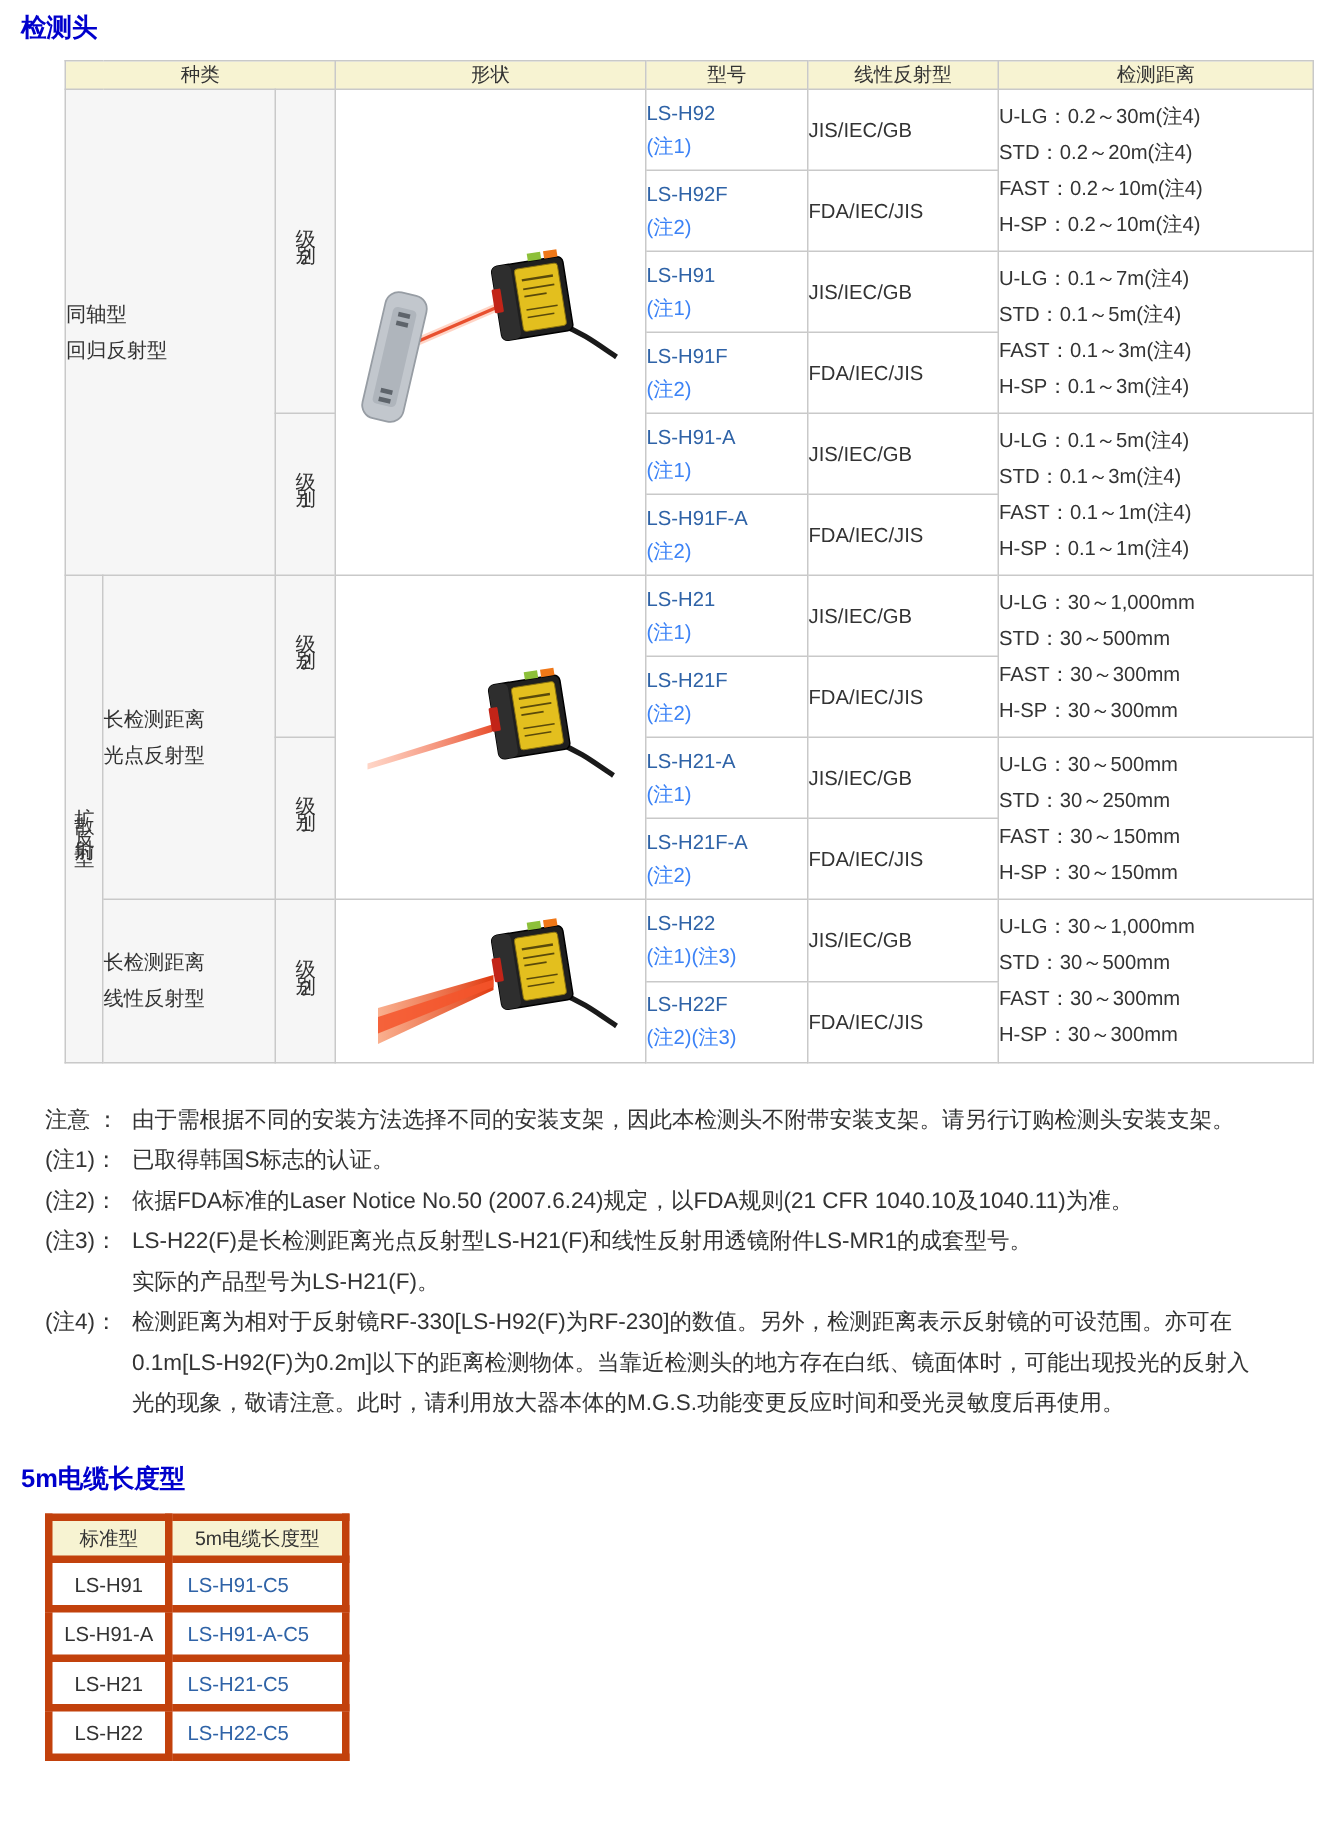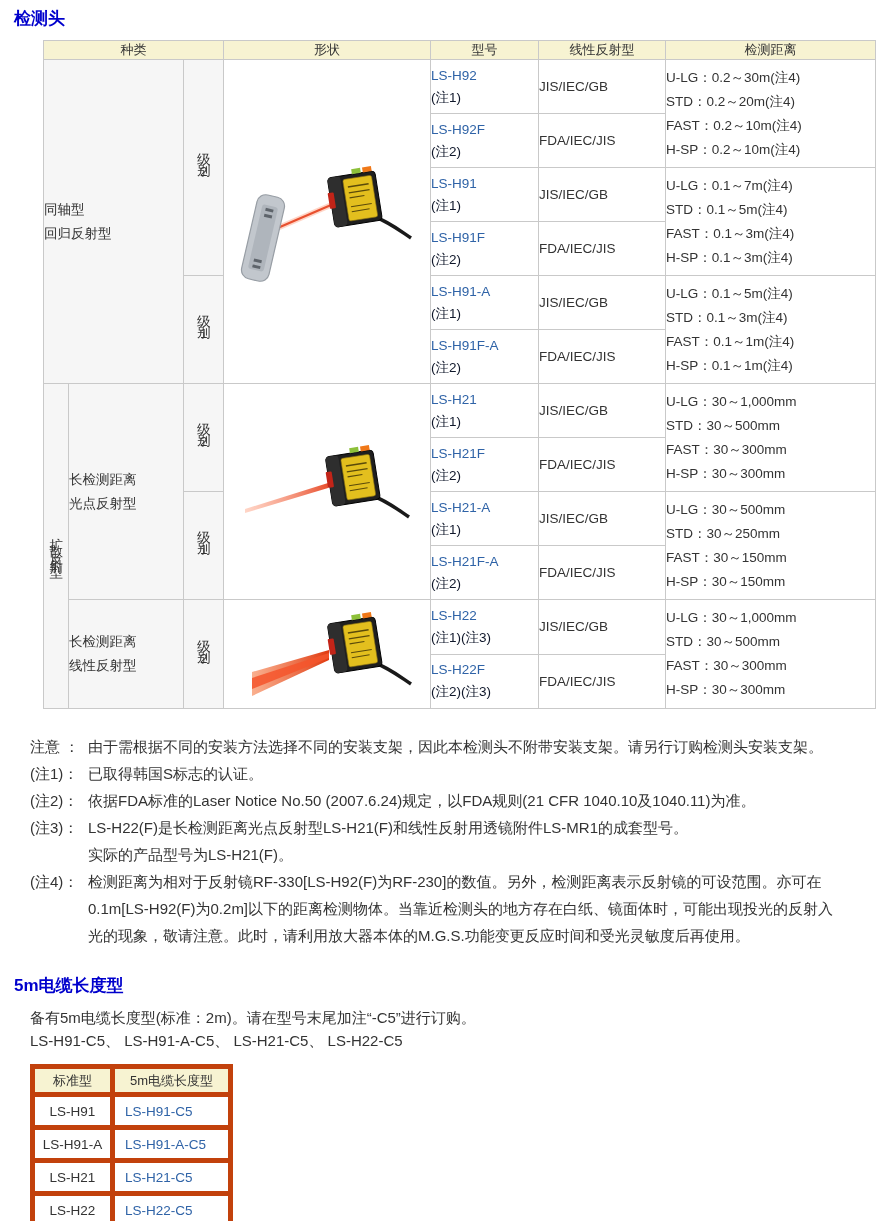--- a/index.html
+++ b/index.html
@@ -39,21 +39,21 @@
     display:inline-block; writing-mode:vertical-rl; text-orientation:upright;
     letter-spacing:11px; line-height:1;
   }
   .vert-tight { letter-spacing:7px; }
 
   td.shape-cell { background:#fff; text-align:center; }
   td.shape-cell svg { display:block; margin:0 auto; }
 
   td.model-cell { padding:5px 4px 5px 9px; line-height:22px; background:#fff; }
   td.model-cell a { color:#2F63A7; text-decoration:none; display:block; }
-  td.model-cell .note-ref { color:#0f172a; display:block; }
+  td.model-cell .note-ref { color:#3b82f6; display:block; }
 
   td.std-cell { padding-left:10px; background:#fff; }
 
   td.dist-cell {
     padding:4px 2px 4px 8px; background:#fff; white-space:pre-line; line-height:24px;
   }
 
   
   .notes { margin:24px 0 16px 16px; width:845px; font-size:15px; }
   .note { display:flex; line-height:27px; }
@@ -319,24 +319,20 @@
     <div class="note">
       <span class="note-label">(注4)：</span>
       <span class="note-text">检测距离为相对于反射镜RF-330[LS-H92(F)为RF-230]的数值。另外，检测距离表示反射镜的可设范围。亦可在
 0.1m[LS-H92(F)为0.2m]以下的距离检测物体。当靠近检测头的地方存在白纸、镜面体时，可能出现投光的反射入
 光的现象，敬请注意。此时，请利用放大器本体的M.G.S.功能变更反应时间和受光灵敏度后再使用。</span>
     </div>
   </div>
 
   <div class="cable-wrap">
     <h2 class="section-title">5m电缆长度型</h2>
-    <div class="cable-desc">
-      <div>备有5m电缆长度型(标准：2m)。请在型号末尾加注“-C5”进行订购。</div>
-      <div>LS-H91-C5、 LS-H91-A-C5、 LS-H21-C5、 LS-H22-C5</div>
-    </div>
 
     <table class="cable-table">
       <colgroup>
           <col style="width:80px">
           <col style="width:118px">
         </colgroup>
       <tbody>
           <tr class="head">
         <th>标准型</th>
         <th>5m电缆长度型</th>

